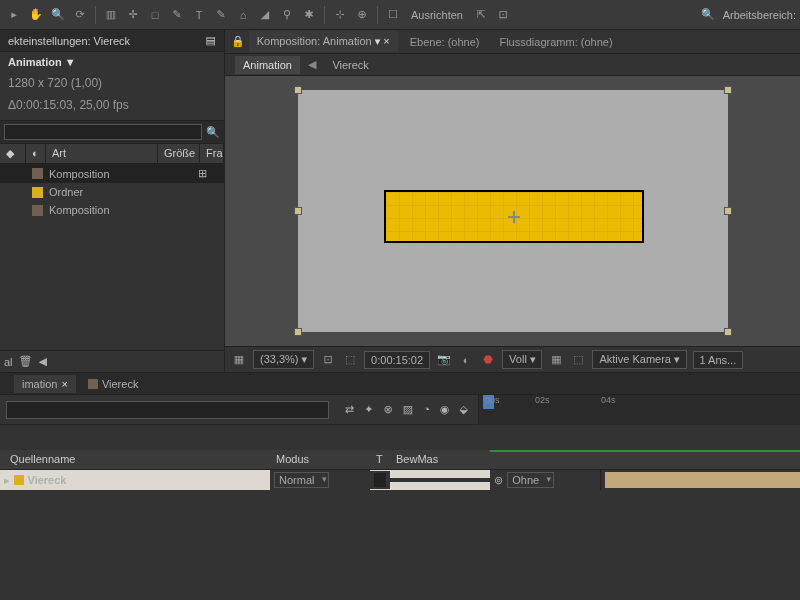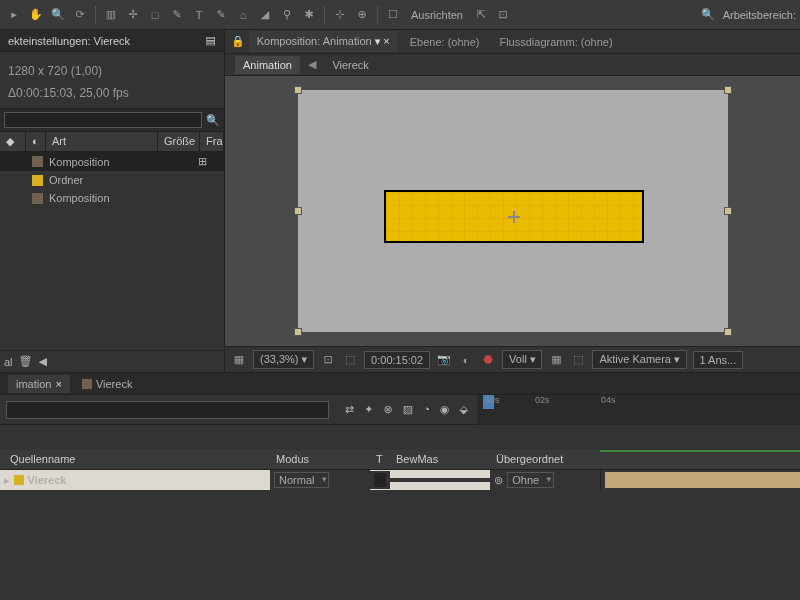--- a/index.html
+++ b/index.html
@@ -42,21 +42,21 @@
 .rect { position: absolute; left: 86px; top: 100px; width: 260px; height: 53px; background: #eabb00; border: 2px solid #000; }
 .rect .grid { position: absolute; inset: 0; background-image: linear-gradient(#d8a800 1px, transparent 1px), linear-gradient(90deg, #d8a800 1px, transparent 1px); background-size: 13px 13px; opacity: 0.5; }
 .anchor { position: absolute; left: 50%; top: 50%; transform: translate(-50%,-50%); width: 12px; height: 12px; }
 .anchor::before, .anchor::after { content: ''; position: absolute; background: #888; }
 .anchor::before { left: 5px; top: 0; width: 2px; height: 12px; }
 .anchor::after { top: 5px; left: 0; height: 2px; width: 12px; }
 .viewer-footer { background: #333; height: 26px; display: flex; align-items: center; padding: 0 6px; gap: 6px; border-top: 1px solid #222; }
 .vf-item { background: #2a2a2a; padding: 2px 6px; border: 1px solid #555; cursor: pointer; }
 .vf-icon { width: 16px; height: 16px; display: flex; align-items: center; justify-content: center; cursor: pointer; color: #999; }
 .timeline { background: #333; height: 228px; border-top: 1px solid #222; }
-.tl-tabs { background: #2a2a2a; height: 22px; display: flex; align-items: center; padding: 0 8px; gap: 4px; border-bottom: 1px solid #222; }
+.tl-tabs { background: #2a2a2a; height: 22px; display: flex; align-items: center; padding: 0 14px; gap: 4px; border-bottom: 1px solid #222; }
 .tl-tab { padding: 3px 8px; cursor: pointer; display: flex; align-items: center; gap: 4px; }
 .tl-tab.active { background: #3a3a3a; color: #ddd; }
 .tl-controls { background: #333; height: 30px; display: flex; align-items: center; border-bottom: 1px solid #222; }
 .tl-search { flex: 1; max-width: 400px; background: #222; border: 1px solid #555; height: 18px; margin: 0 6px; }
 .tl-icons { display: flex; gap: 10px; padding: 0 10px; }
 .tl-ruler { flex: 1; background: #2a2a2a; height: 30px; position: relative; border-left: 1px solid #222; }
 .ruler-tick { position: absolute; top: 0; font-size: 9px; color: #888; }
 .playhead { position: absolute; left: 4px; top: 0; bottom: 0; width: 11px; height: 14px; background: #4a7fb8; }
 .tl-headers { background: #3a3a3a; height: 20px; display: flex; border-bottom: 1px solid #222; margin-top: 25px; }
 .tl-headers span { padding: 3px 6px; color: #ccc; }
@@ -102,20 +102,21 @@
 </div>
 
 <div class="main">
 
   <div class="left-panel">
     <div class="panel-tab">
       <span>ekteinstellungen: Viereck</span>
       <span class="menu-icon">▤</span>
     </div>
     <div class="comp-header">
+      <div class="title">Animation ▼</div>
       <div class="sub">1280 x 720 (1,00)</div>
       <div class="sub">Δ0:00:15:03, 25,00 fps</div>
     </div>
     <div class="project-area">
       <div class="search-row">
         <div class="search-input"></div>
         <span>🔍</span>
       </div>
       <div class="col-header">
         <span style="width:26px">◆</span>
@@ -219,21 +220,20 @@
       <span class="ruler-tick" style="left:6px">00s</span>
       <span class="ruler-tick" style="left:56px">02s</span>
       <span class="ruler-tick" style="left:122px">04s</span>
     </div>
   </div>
   <div class="tl-headers">
     <span style="width:270px;padding-left:10px">Quellenname</span>
     <span style="width:100px">Modus</span>
     <span style="width:20px">T</span>
     <span style="width:100px">BewMas</span>
-    <span style="width:110px">Übergeordnet</span>
     <div style="flex:1;position:relative">
       <div class="green-line"></div>
     </div>
   </div>
   <div class="tl-row">
     <div class="cell" style="width:270px;background:#ddd8d0">
       <span>▸</span>
       <span style="background:#d8b020;width:10px;height:10px"></span>
       <span style="font-weight:bold">Viereck</span>
     </div>

